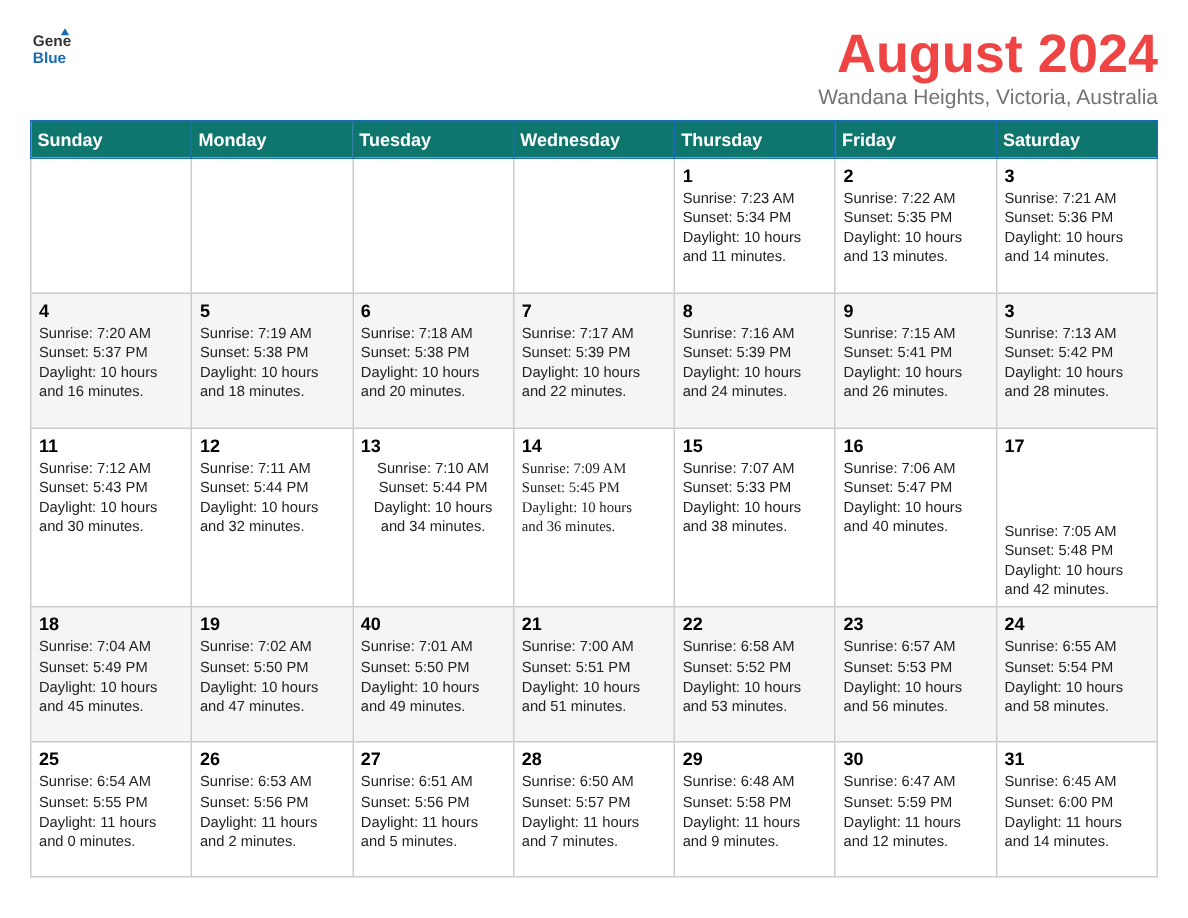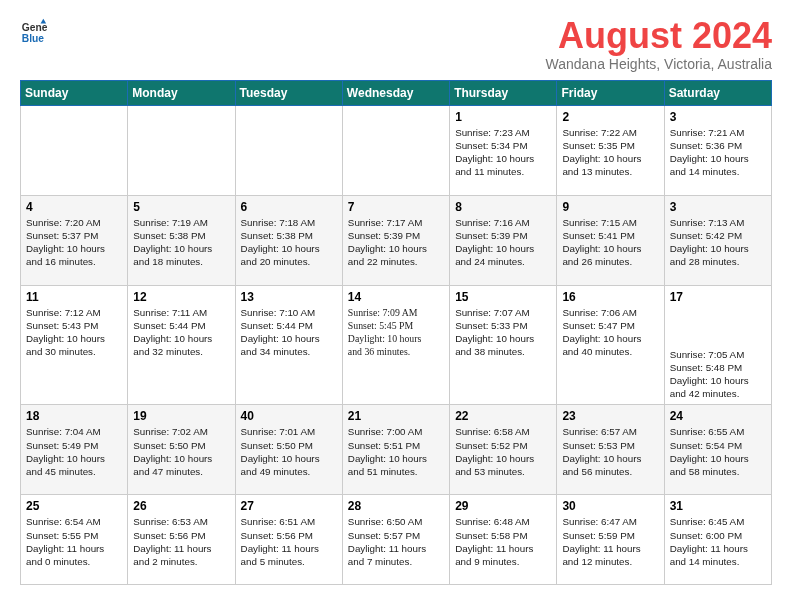--- a/index.html
+++ b/index.html
@@ -198,21 +198,21 @@
         </td>
         <td>
           <span class="day-num">12</span>
           <div class="day-info" style="white-space: pre-line;">Sunrise: 7:11 AM
 Sunset: 5:44 PM
 Daylight: 10 hours
 and 32 minutes.</div>
         </td>
         <td>
           <span class="day-num">13</span>
-          <div class="day-info" style="white-space: pre-line;">Sunrise: 7:10 AM
+          <div class="day-info" style="white-space: pre-line; text-align: center;">Sunrise: 7:10 AM
 Sunset: 5:44 PM
 Daylight: 10 hours
 and 34 minutes.</div>
         </td>
         <td>
           <span class="day-num">14</span>
           <div class="day-info" style="white-space: pre-line; font-family: Liberation Serif, serif;">Sunrise: 7:09 AM
 Sunset: 5:45 PM
 Daylight: 10 hours
 and 36 minutes.</div>

